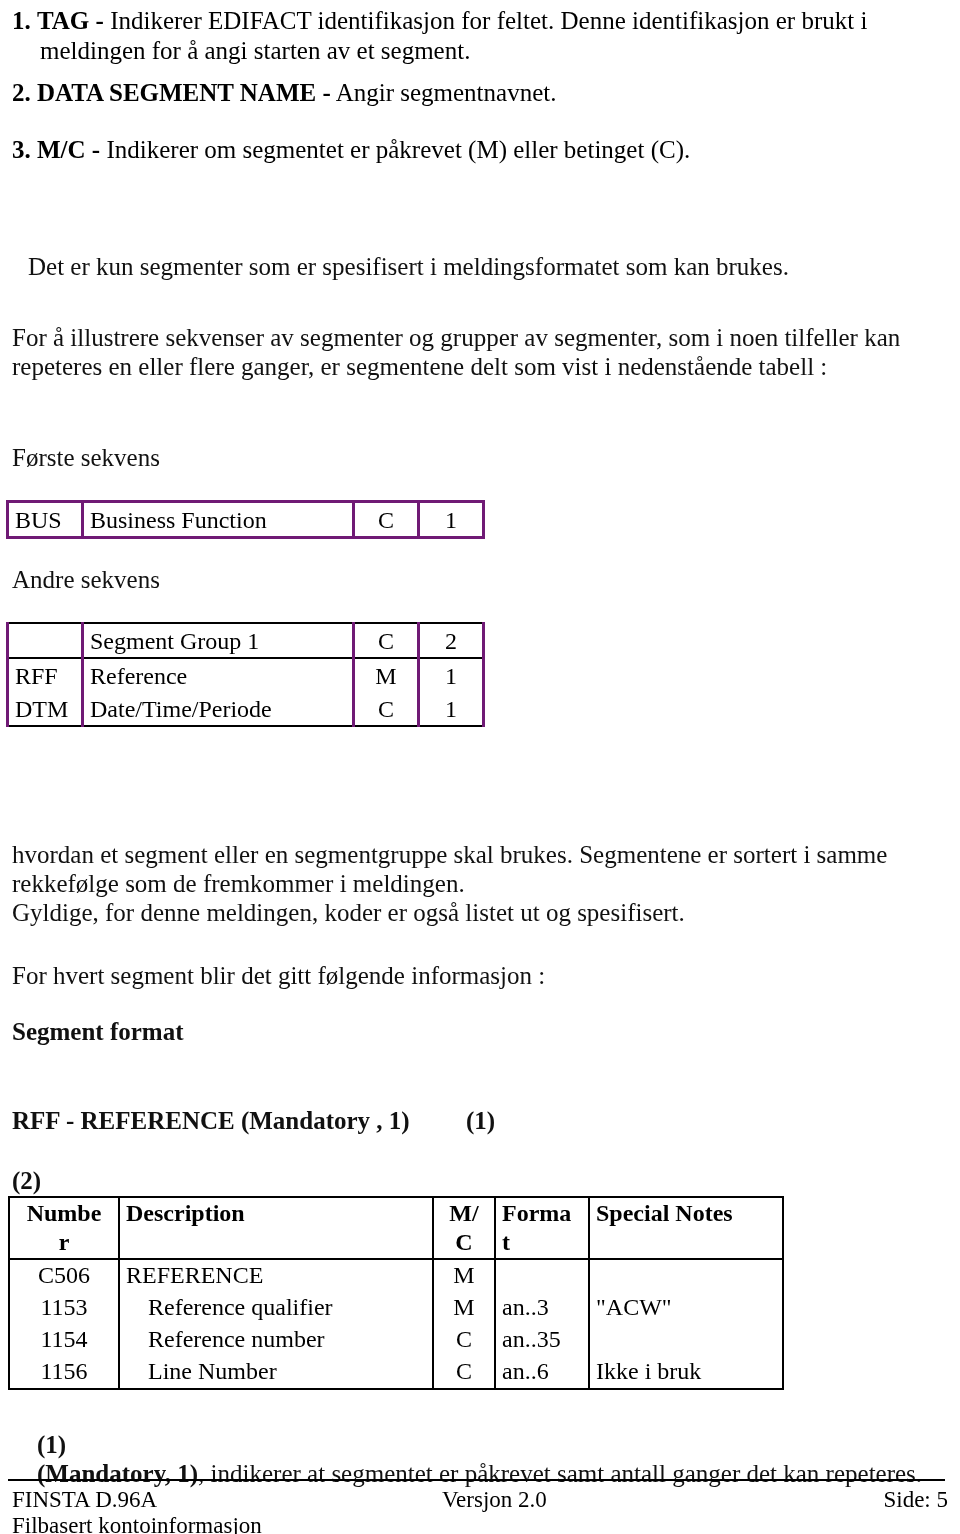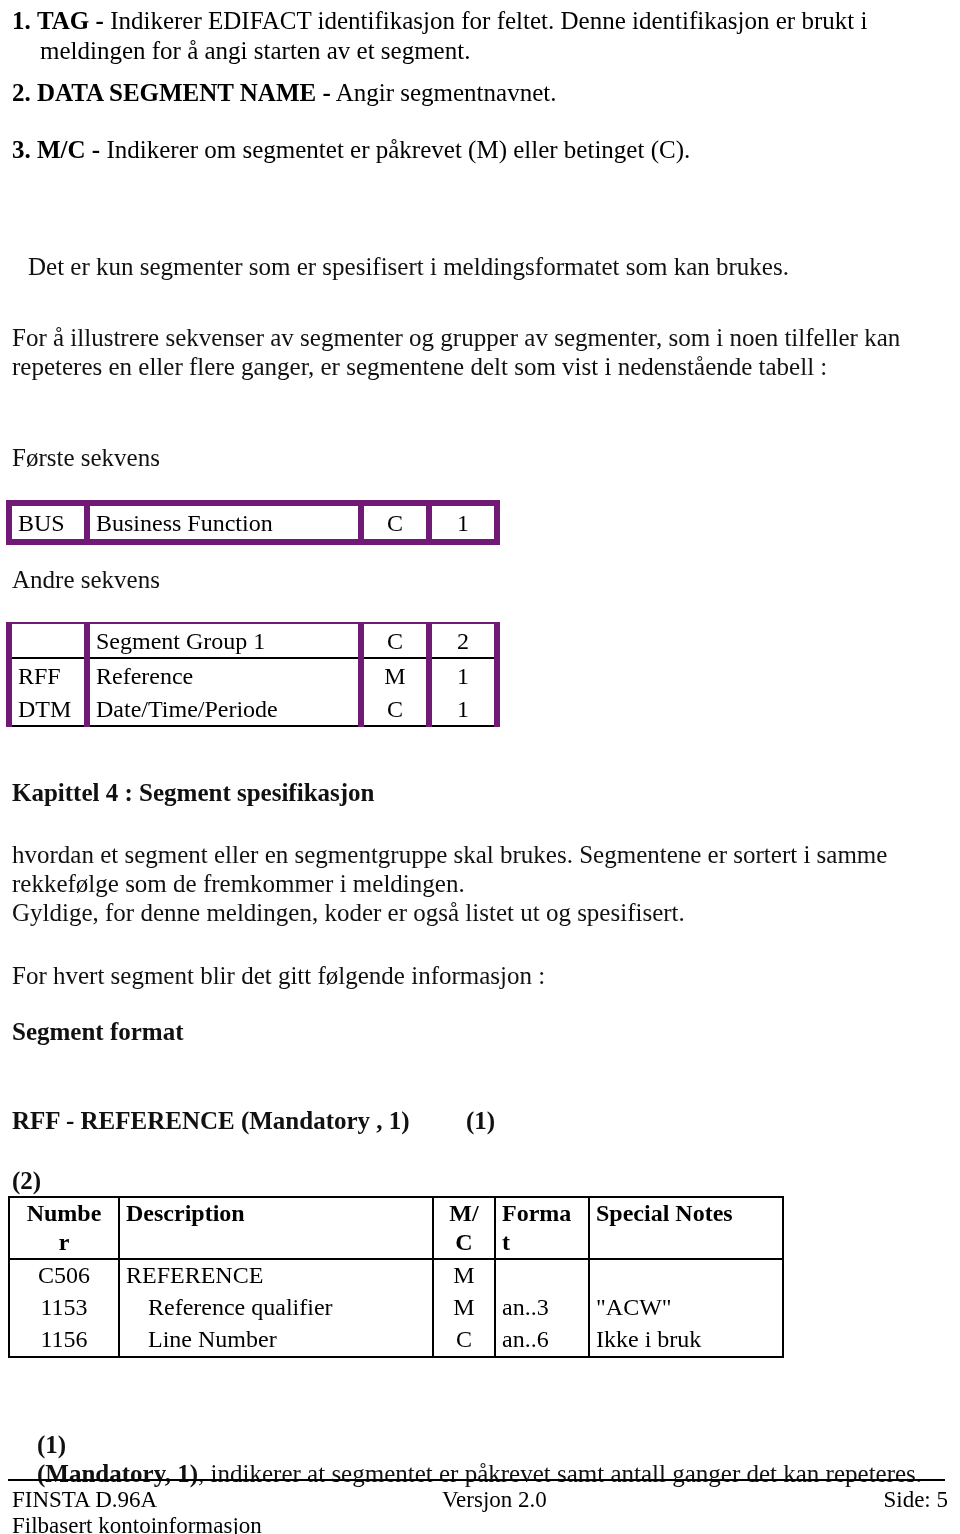--- a/index.html
+++ b/index.html
@@ -50,32 +50,32 @@
   .bold { font-weight: bold; }
 
   
   .seqtable {
     position: absolute;
     border-collapse: collapse;
     font-size: 24px;
     table-layout: fixed;
   }
   .seqtable td {
-    border: 6px solid #701a75;
+    border: 3px solid #701a75;
     padding: 1px 6px;
     height: 31px;
     vertical-align: middle;
     line-height: 28px;
   }
   .seqtable td.tag    { width: 60px;  text-align: left; }
   .seqtable td.desc   { width: 256px; text-align: left; }
   .seqtable td.mc     { width: 50px;  text-align: center; }
   .seqtable td.rep    { width: 50px;  text-align: center; }
   .seqtable.grouped td { border-top-width: 0; border-bottom-width: 0; }
-  .seqtable.grouped tr.first td { border-top: 2px solid #701a75; }
+  .seqtable.grouped tr.first td { border-top: 2px solid #000000; }
   .seqtable.grouped tr.sep  td { border-top: 2px solid #000; }
   .seqtable.grouped tr.last td { border-bottom: 2px solid #000; }
 
   
   .spectable {
     position: absolute;
     left: 8px;
     border-collapse: collapse;
     font-size: 24px;
     table-layout: fixed;
@@ -198,21 +198,20 @@
       </tr>
       <tr class="last">
         <td class="tag">DTM</td>
         <td class="desc">Date/Time/Periode</td>
         <td class="mc">C</td>
         <td class="rep">1</td>
       </tr>
     </tbody>
   </table>
 
-  <div class="para bold" style="top:778px;">Kapittel 4 : Segment spesifikasjon</div>
   <div class="para" style="top:840px;">hvordan et segment eller en segmentgruppe skal brukes. Segmentene er sortert i samme</div>
   <div class="para" style="top:869px;">rekkefølge som de fremkommer i meldingen.</div>
   <div class="para" style="top:898px;">Gyldige, for denne meldingen, koder er også listet ut og spesifisert.</div>
 
   <div class="para" style="top:961px;">For hvert segment blir det gitt følgende informasjon :</div>
   <div class="para bold" style="top:1017px;">Segment format</div>
 
   <div class="para bold" style="top:1106px;">RFF - REFERENCE (Mandatory , 1)</div>
   <div class="para bold" style="top:1106px; left:466px;">(1)</div>
 
@@ -246,20 +245,27 @@
         <td class="c-notes"></td>
       </tr>
       <tr>
         <td class="c-number">1153</td>
         <td class="c-desc indent">Reference qualifier</td>
         <td class="c-mc">M</td>
         <td class="c-format">an..3</td>
         <td class="c-notes">"ACW"</td>
       </tr>
       <tr>
+        <td class="c-number">1154</td>
+        <td class="c-desc indent">Reference number</td>
+        <td class="c-mc">C</td>
+        <td class="c-format">an..35</td>
+        <td class="c-notes"></td>
+      </tr>
+      <tr>
         <td class="c-number">1156</td>
         <td class="c-desc indent">Line Number</td>
         <td class="c-mc">C</td>
         <td class="c-format">an..6</td>
         <td class="c-notes">Ikke i bruk</td>
       </tr>
     </tbody>
   </table>
 
   <div class="para" style="top:1401px;">

